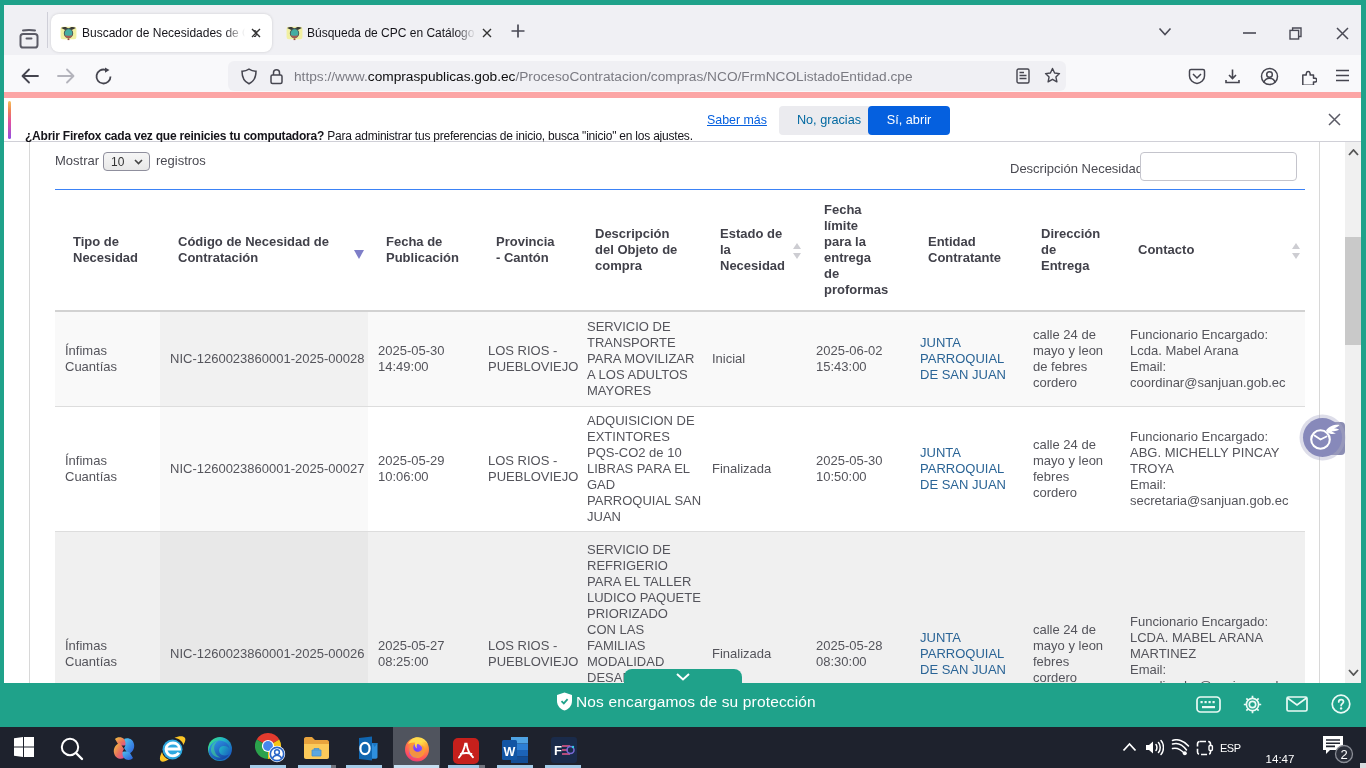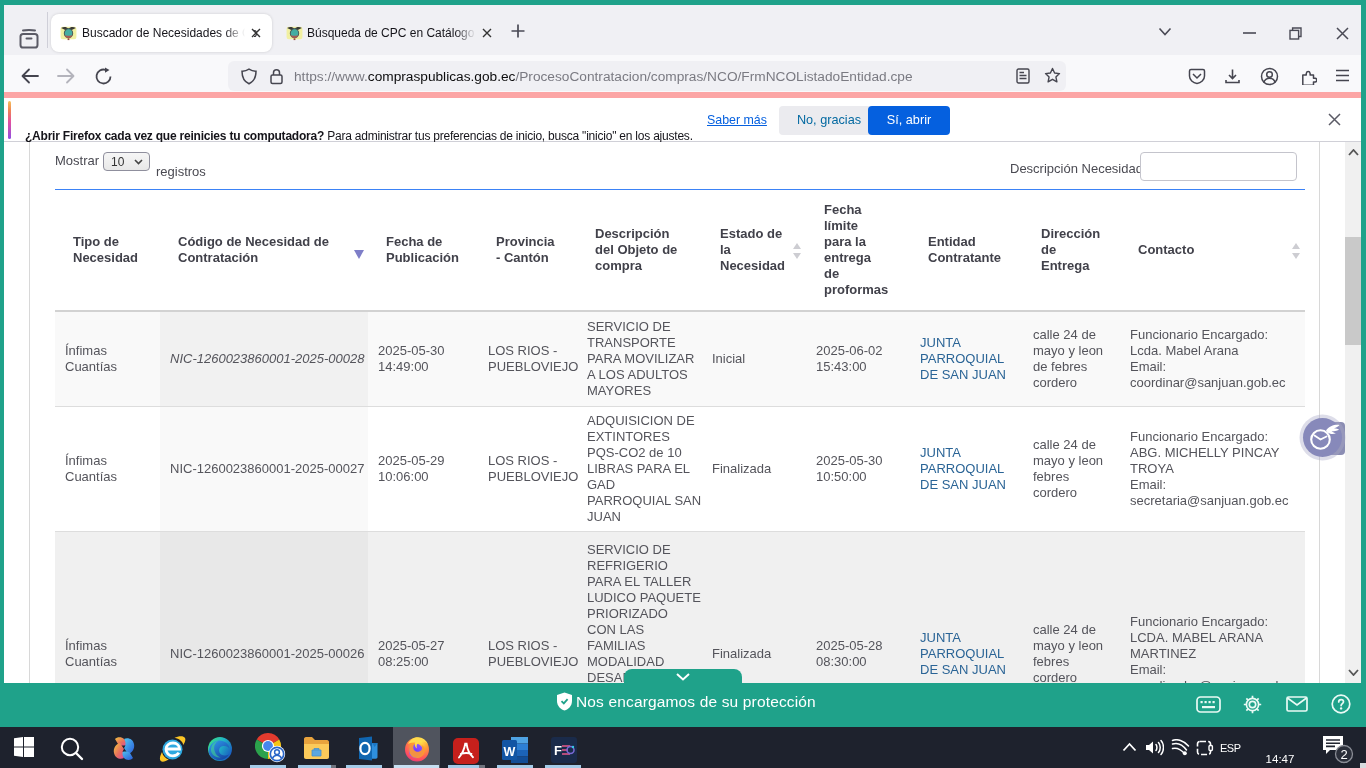--- a/index.html
+++ b/index.html
@@ -36,29 +36,29 @@
 #sabermas { position:absolute; left:703px; top:15px; font-size:12.4px; color:#0560df; text-decoration:underline; }
 .nbtn { position:absolute; top:8px; height:29px; border-radius:4px; font-size:12.7px; text-align:center; }
 #btn1 { left:775px; width:100px; background:#ebebef; color:#0369a1; line-height:29px; }
 #btn2 { left:864px; width:82px; background:#0560df; color:#fff; line-height:29px; }
 
 #content { left:4px; top:142px; width:1341px; height:541px; background:#fff; overflow:hidden; }
 #cleft { position:absolute; left:25px; top:0; width:1px; height:541px; background:#d8d8d8; }
 #cright { position:absolute; left:1315px; top:0; width:1px; height:541px; background:#d8d8d8; }
 #mostrar { position:absolute; left:51px; top:11px; font-size:13px; color:#4a4a52; }
 #selbox { position:absolute; left:99px; top:10px; width:47px; height:19px; border:1px solid #8f8f9d; border-radius:4px; background:linear-gradient(#f6f6f6,#e8e8e8); font-size:12px; color:#333;padding-left:8px; }
-#registros { position:absolute; left:152px; top:22px; font-size:13px; color:#4a4a52; }
+#registros { position:absolute; left:152px; top:11px; font-size:13px; color:#4a4a52; }
 #dlabel { position:absolute; left:1006px; top:19px; font-size:13px; color:#4a4a52; }
 #dinput { position:absolute; left:1136px; top:10px; width:157px; height:29px; border:1px solid #c4c4cc; border-radius:4px; background:#fff; }
 
 #tbl { position:absolute; left:51px; top:47px; width:1250px; border-collapse:collapse; table-layout:fixed; font-size:13px; color:#54545b; }
 #tbl th { font-weight:bold; color:#41414a; text-align:left; vertical-align:middle; padding:10px 18px; border-top:1px solid #3b82f6; border-bottom:2px solid #d2d2d2; line-height:16px; font-size:13px; }
 #tbl td { vertical-align:middle; padding:4px 10px; line-height:16px; white-space:nowrap; }
 #tbl tr.r2 td, #tbl tr.r3 td { border-top:1px solid #ddd; }
-#tbl tr.r1 td { background:#f9f9f9; } #tbl tr.r1 td.s1 { background:#f1f1f1;font-style:italic; }
+#tbl tr.r1 td { background:#f9f9f9; } #tbl tr.r1 td.s1 { background:#f1f1f1; }
 #tbl tr.r2 td { background:#fff; } #tbl tr.r2 td.s1 { background:#f9f9f9; }
 #tbl tr.r3 td { background:#f0f0f0; } #tbl tr.r3 td.s1 { background:#e8e8e8; }
 #tbl a { color:#2a6496; text-decoration:none;text-align:center; }
 
 #sbar { left:1345px; top:142px; width:16px; height:541px; background:#f0f0f0; }
 #sthumb { position:absolute; left:0; top:95px; width:16px; height:108px; background:#c9c9c9; }
 #ovl { left:1303px; top:418px; width:46px; height:46px; }
 
 #kbar { left:0; top:683px; width:1366px; height:44px; background:#1fa28a; }
 #kpill { left:624px; top:669px; width:118px; height:16px; background:#1fa28a; border-radius:8px 8px 0 0; }

